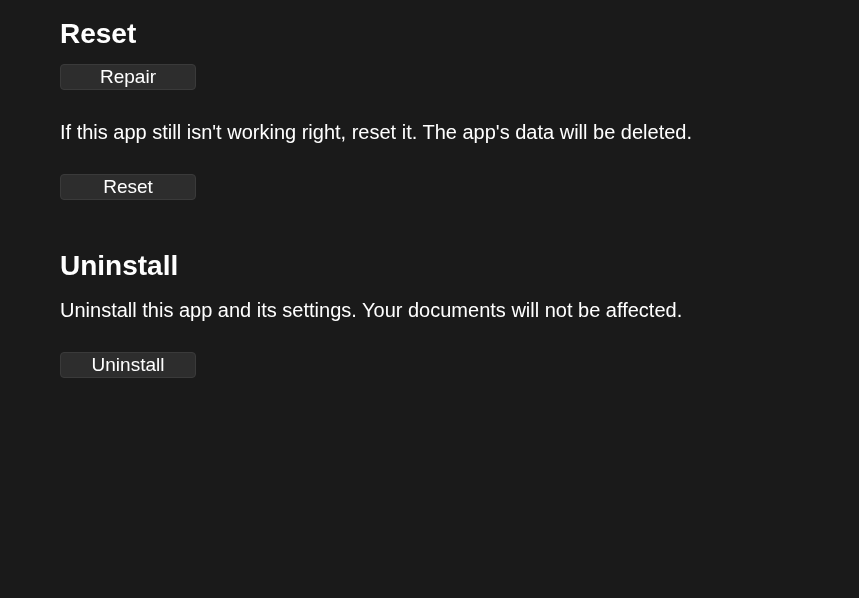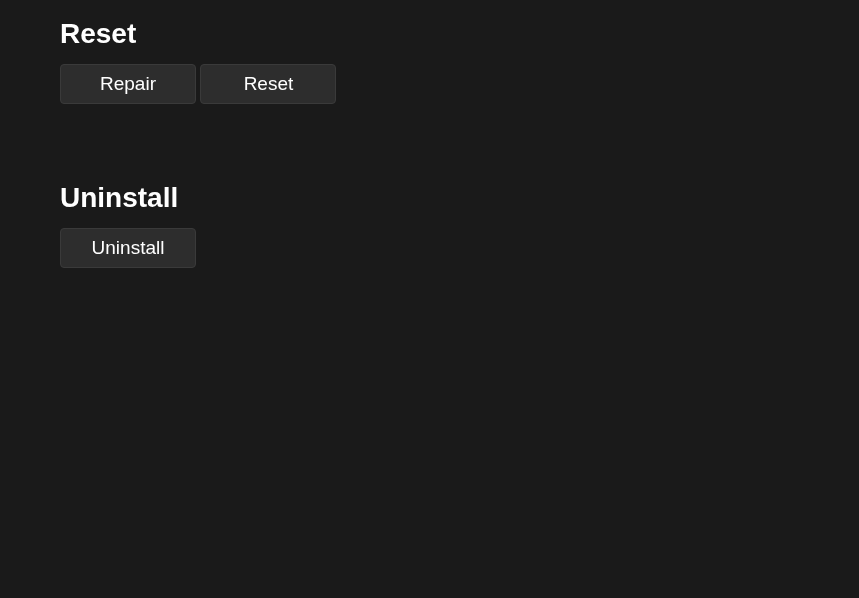--- a/index.html
+++ b/index.html
@@ -35,21 +35,21 @@
       color: #ffffff;
       margin-bottom: 28px;
       max-width: 680px;
     }
     .btn {
       background-color: #2d2d2d;
       border: 1px solid #3a3a3a;
       color: #ffffff;
       font-size: 19px;
       font-weight: 400;
-      padding: 8px 20px;
+      padding: 1px 20px;
       min-width: 136px;
       border-radius: 4px;
       cursor: pointer;
       font-family: inherit;
       text-align: center;
       display: inline-block;
       margin-bottom: 28px;
     }
     .btn:last-child {
       margin-bottom: 0;
@@ -66,24 +66,26 @@
 <body>
 
 <div class="content">
 
   <div class="section">
     <h2 class="section-heading">Reset</h2>
     
     
     <button class="btn">Repair</button>
     
+    <p class="sub-description">If this app still isn't working right, reset it. The app's data will be deleted.</p>
     
     <button class="btn">Reset</button>
   </div>
 
   <div class="section">
     <h2 class="section-heading">Uninstall</h2>
     
+    <p class="description">Uninstall this app and its settings. Your documents will not be affected.</p>
     
     <button class="btn">Uninstall</button>
   </div>
 
 </div>
 
 </body></html>

